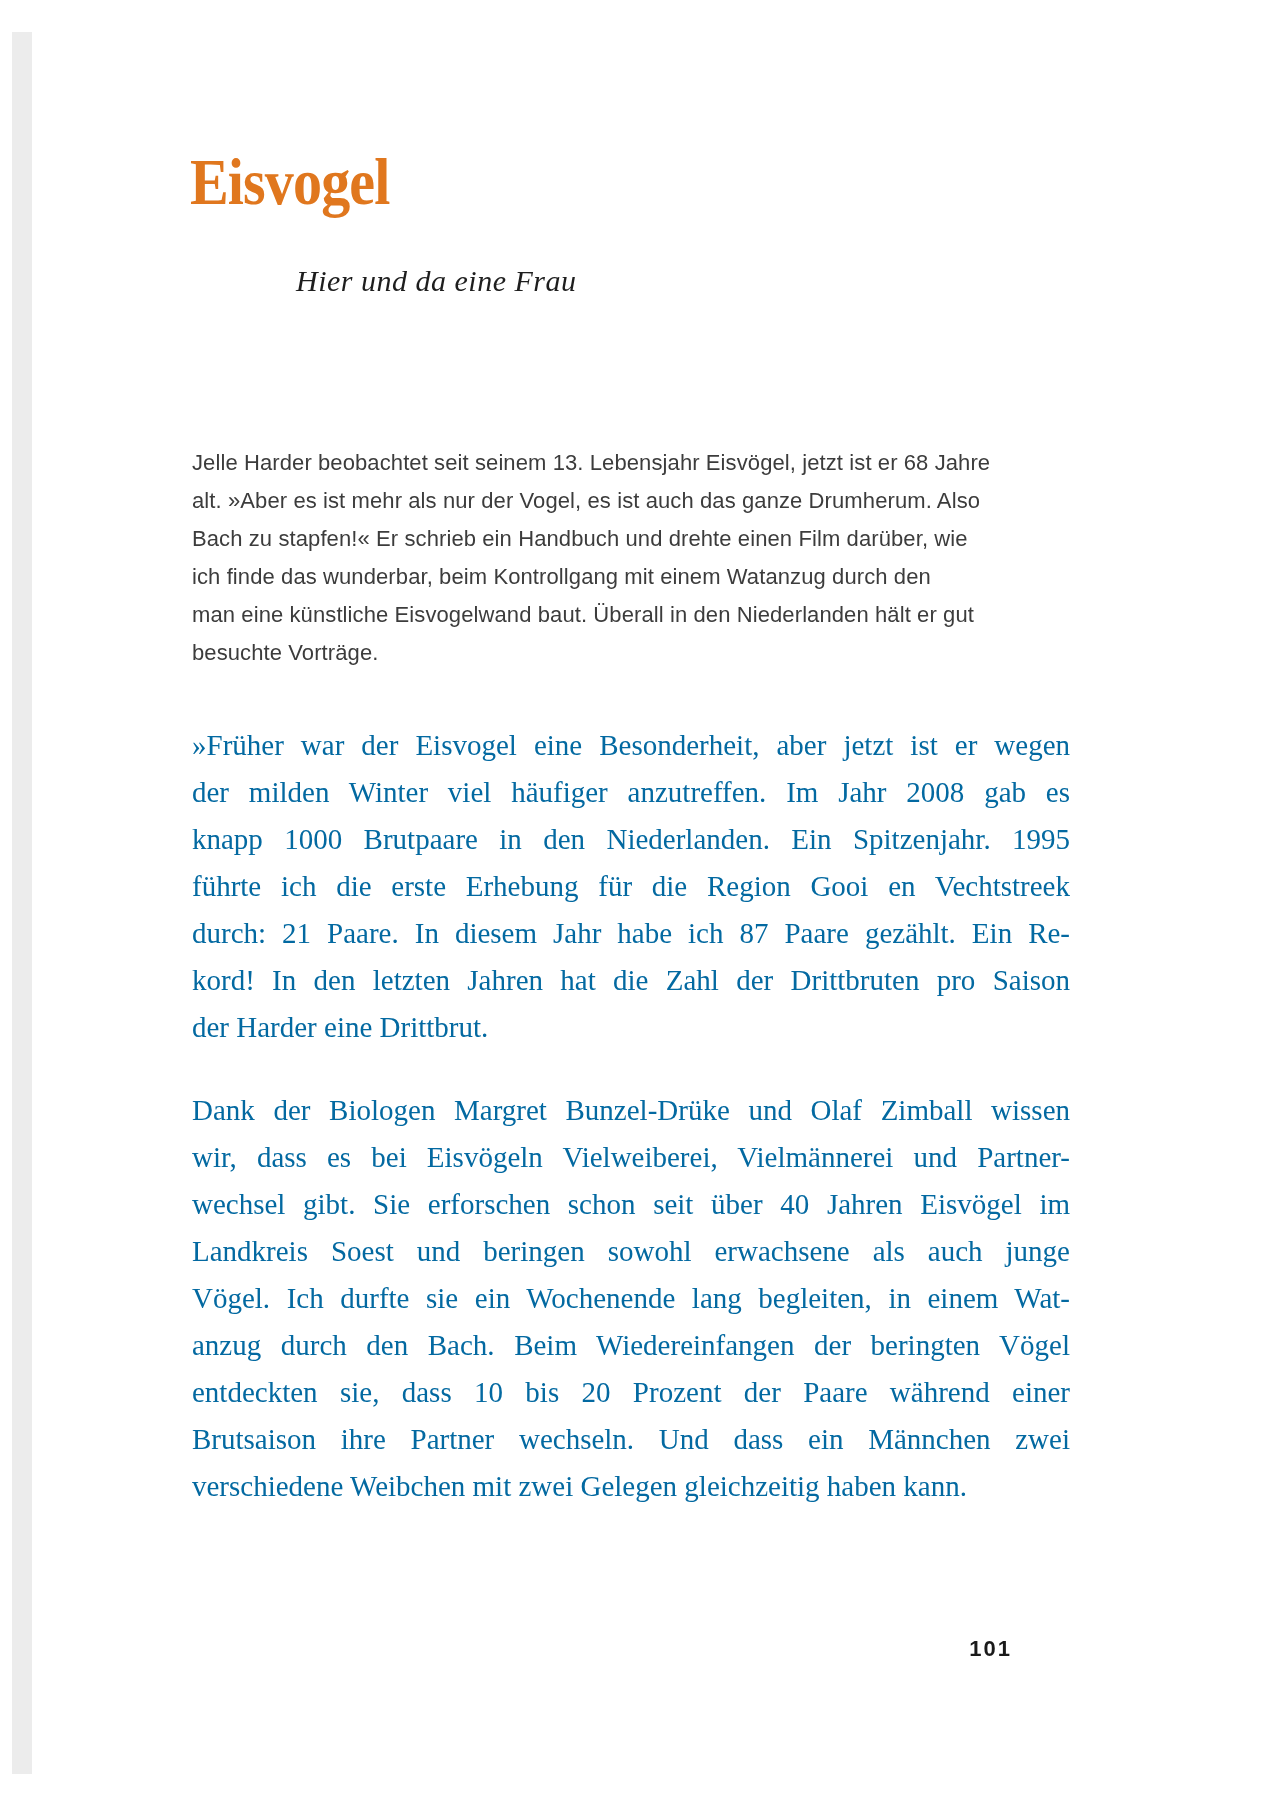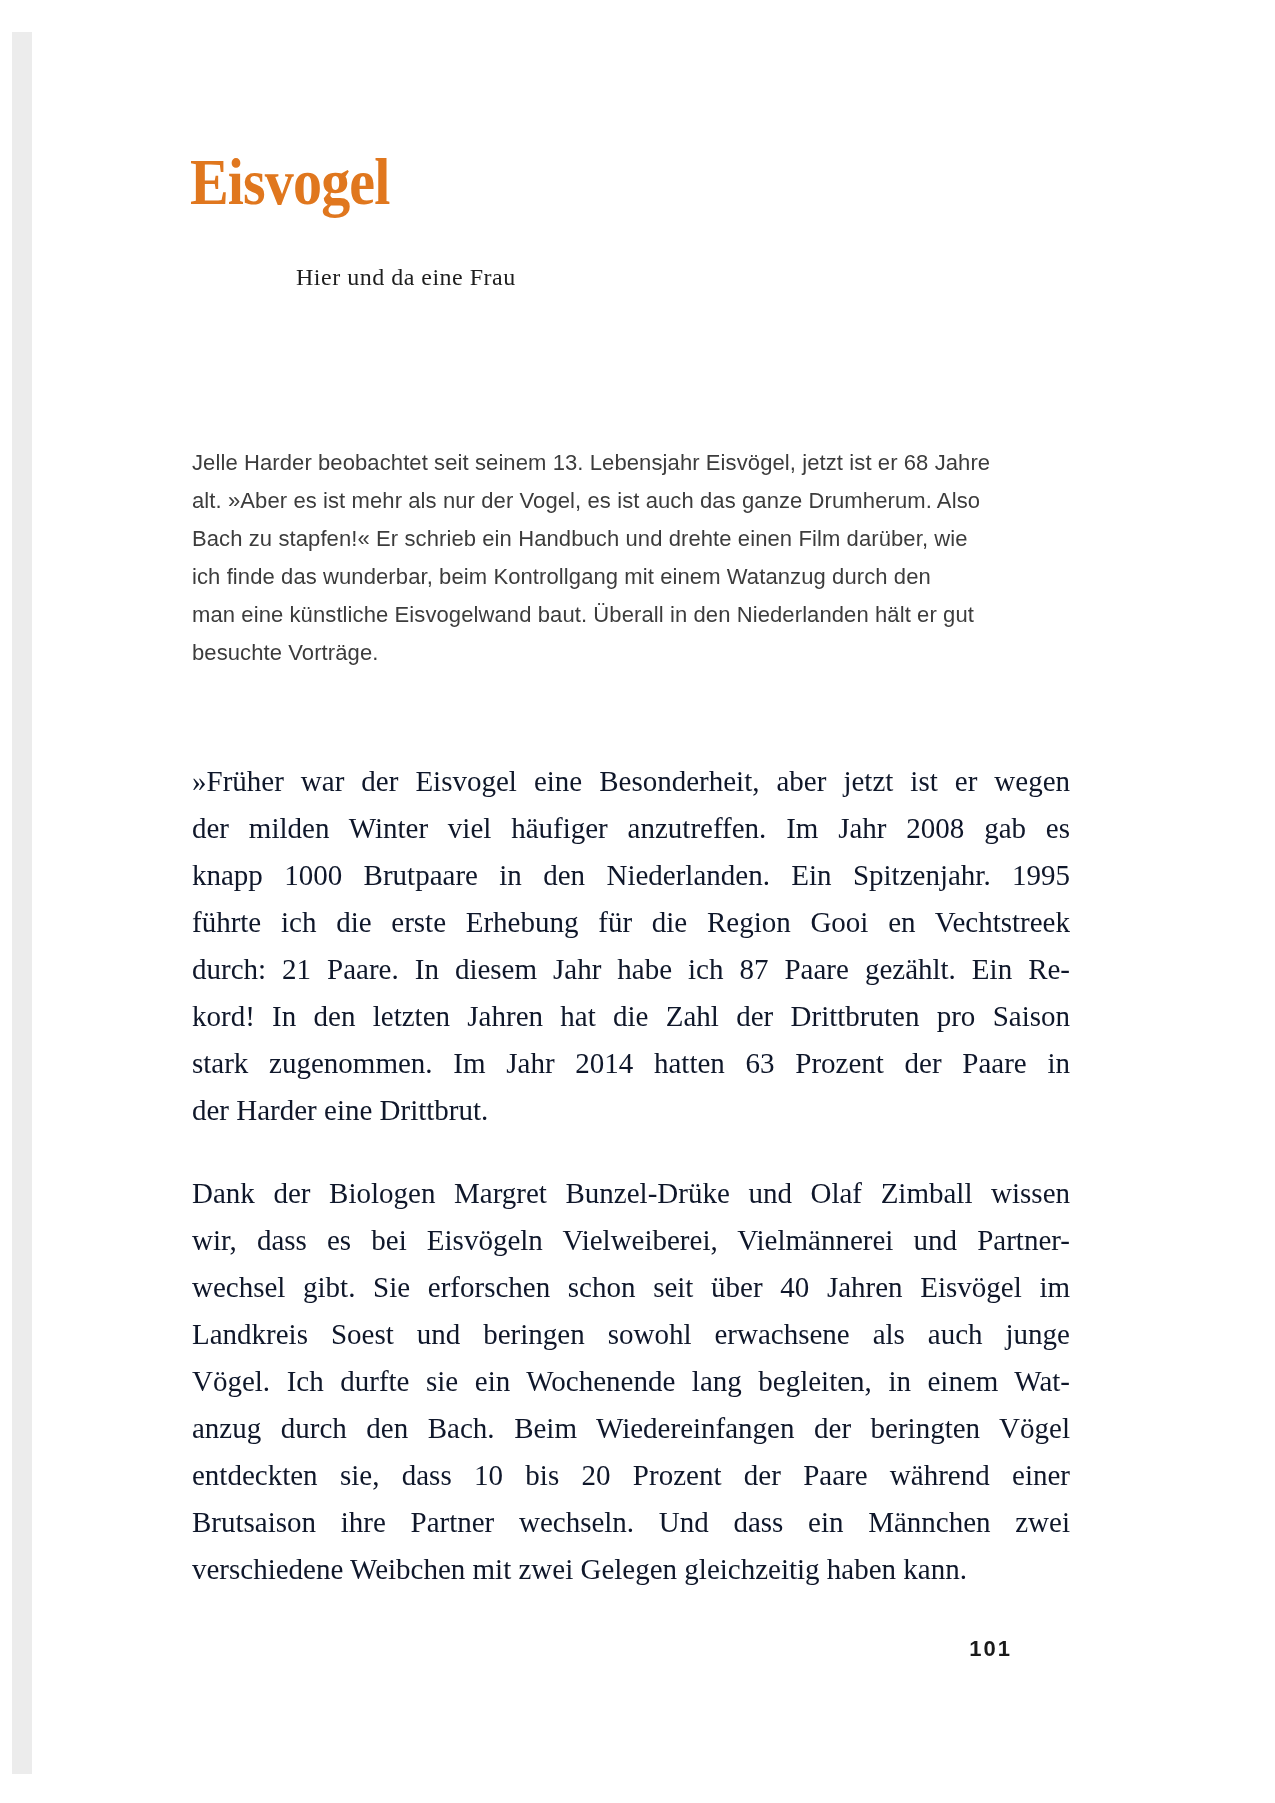--- a/index.html
+++ b/index.html
@@ -26,43 +26,44 @@
     letter-spacing:-1px;
     line-height:1.1;
     transform:scaleX(0.88);
     transform-origin:left top;
     white-space:nowrap;
   }
   .chapter-subtitle {
     position:absolute;
     left:296px; top:264px;
     font-family:"Liberation Serif", serif;
-    font-size:24px;
+    font-style:italic;
+    font-size:30px;
     color:#1e1e1e;
     letter-spacing:0.5px;
     white-space:nowrap;
   }
   .intro {
     position:absolute;
     left:192px; top:444px;
     width:900px;
     font-family:"Liberation Sans", sans-serif;
     font-size:22px;
     line-height:38px;
     color:#3c3c3c;
     letter-spacing:0.1px;
   }
   .body-text {
     position:absolute;
-    left:192px; top:758px;
+    left:192px; top:722px;
     width:878px;
     font-family:"Liberation Serif", serif;
     font-size:29px;
     line-height:47px;
-    color:#0f172a;
+    color:#0369a1;
   }
   .paragraph + .paragraph { margin-top:36px; }
   .bline { text-align:justify; text-align-last:justify; }
   .bline.last { text-align-last:left; }
   .page-number {
     position:absolute;
     right:202px; top:1636px;
     font-family:"Liberation Sans", sans-serif;
     font-size:22px;
     font-weight:700;
@@ -92,21 +93,20 @@
 
   <div class="body-text">
 
     <div class="paragraph">
       <div class="bline">»Früher war der Eisvogel eine Besonderheit, aber jetzt ist er wegen</div>
       <div class="bline">der milden Winter viel häufiger anzutreffen. Im Jahr 2008 gab es</div>
       <div class="bline">knapp 1000 Brutpaare in den Niederlanden. Ein Spitzenjahr. 1995</div>
       <div class="bline">führte ich die erste Erhebung für die Region Gooi en Vechtstreek</div>
       <div class="bline">durch: 21 Paare. In diesem Jahr habe ich 87 Paare gezählt. Ein Re-</div>
       <div class="bline">kord! In den letzten Jahren hat die Zahl der Drittbruten pro Saison</div>
-      <div class="bline">stark zugenommen. Im Jahr 2014 hatten 63 Prozent der Paare in</div>
       <div class="bline last">der Harder eine Drittbrut.</div>
     </div>
 
     <div class="paragraph">
       <div class="bline">Dank der Biologen Margret Bunzel-Drüke und Olaf Zimball wissen</div>
       <div class="bline">wir, dass es bei Eisvögeln Vielweiberei, Vielmännerei und Partner-</div>
       <div class="bline">wechsel gibt. Sie erforschen schon seit über 40 Jahren Eisvögel im</div>
       <div class="bline">Landkreis Soest und beringen sowohl erwachsene als auch junge</div>
       <div class="bline">Vögel. Ich durfte sie ein Wochenende lang begleiten, in einem Wat-</div>
       <div class="bline">anzug durch den Bach. Beim Wiedereinfangen der beringten Vögel</div>

